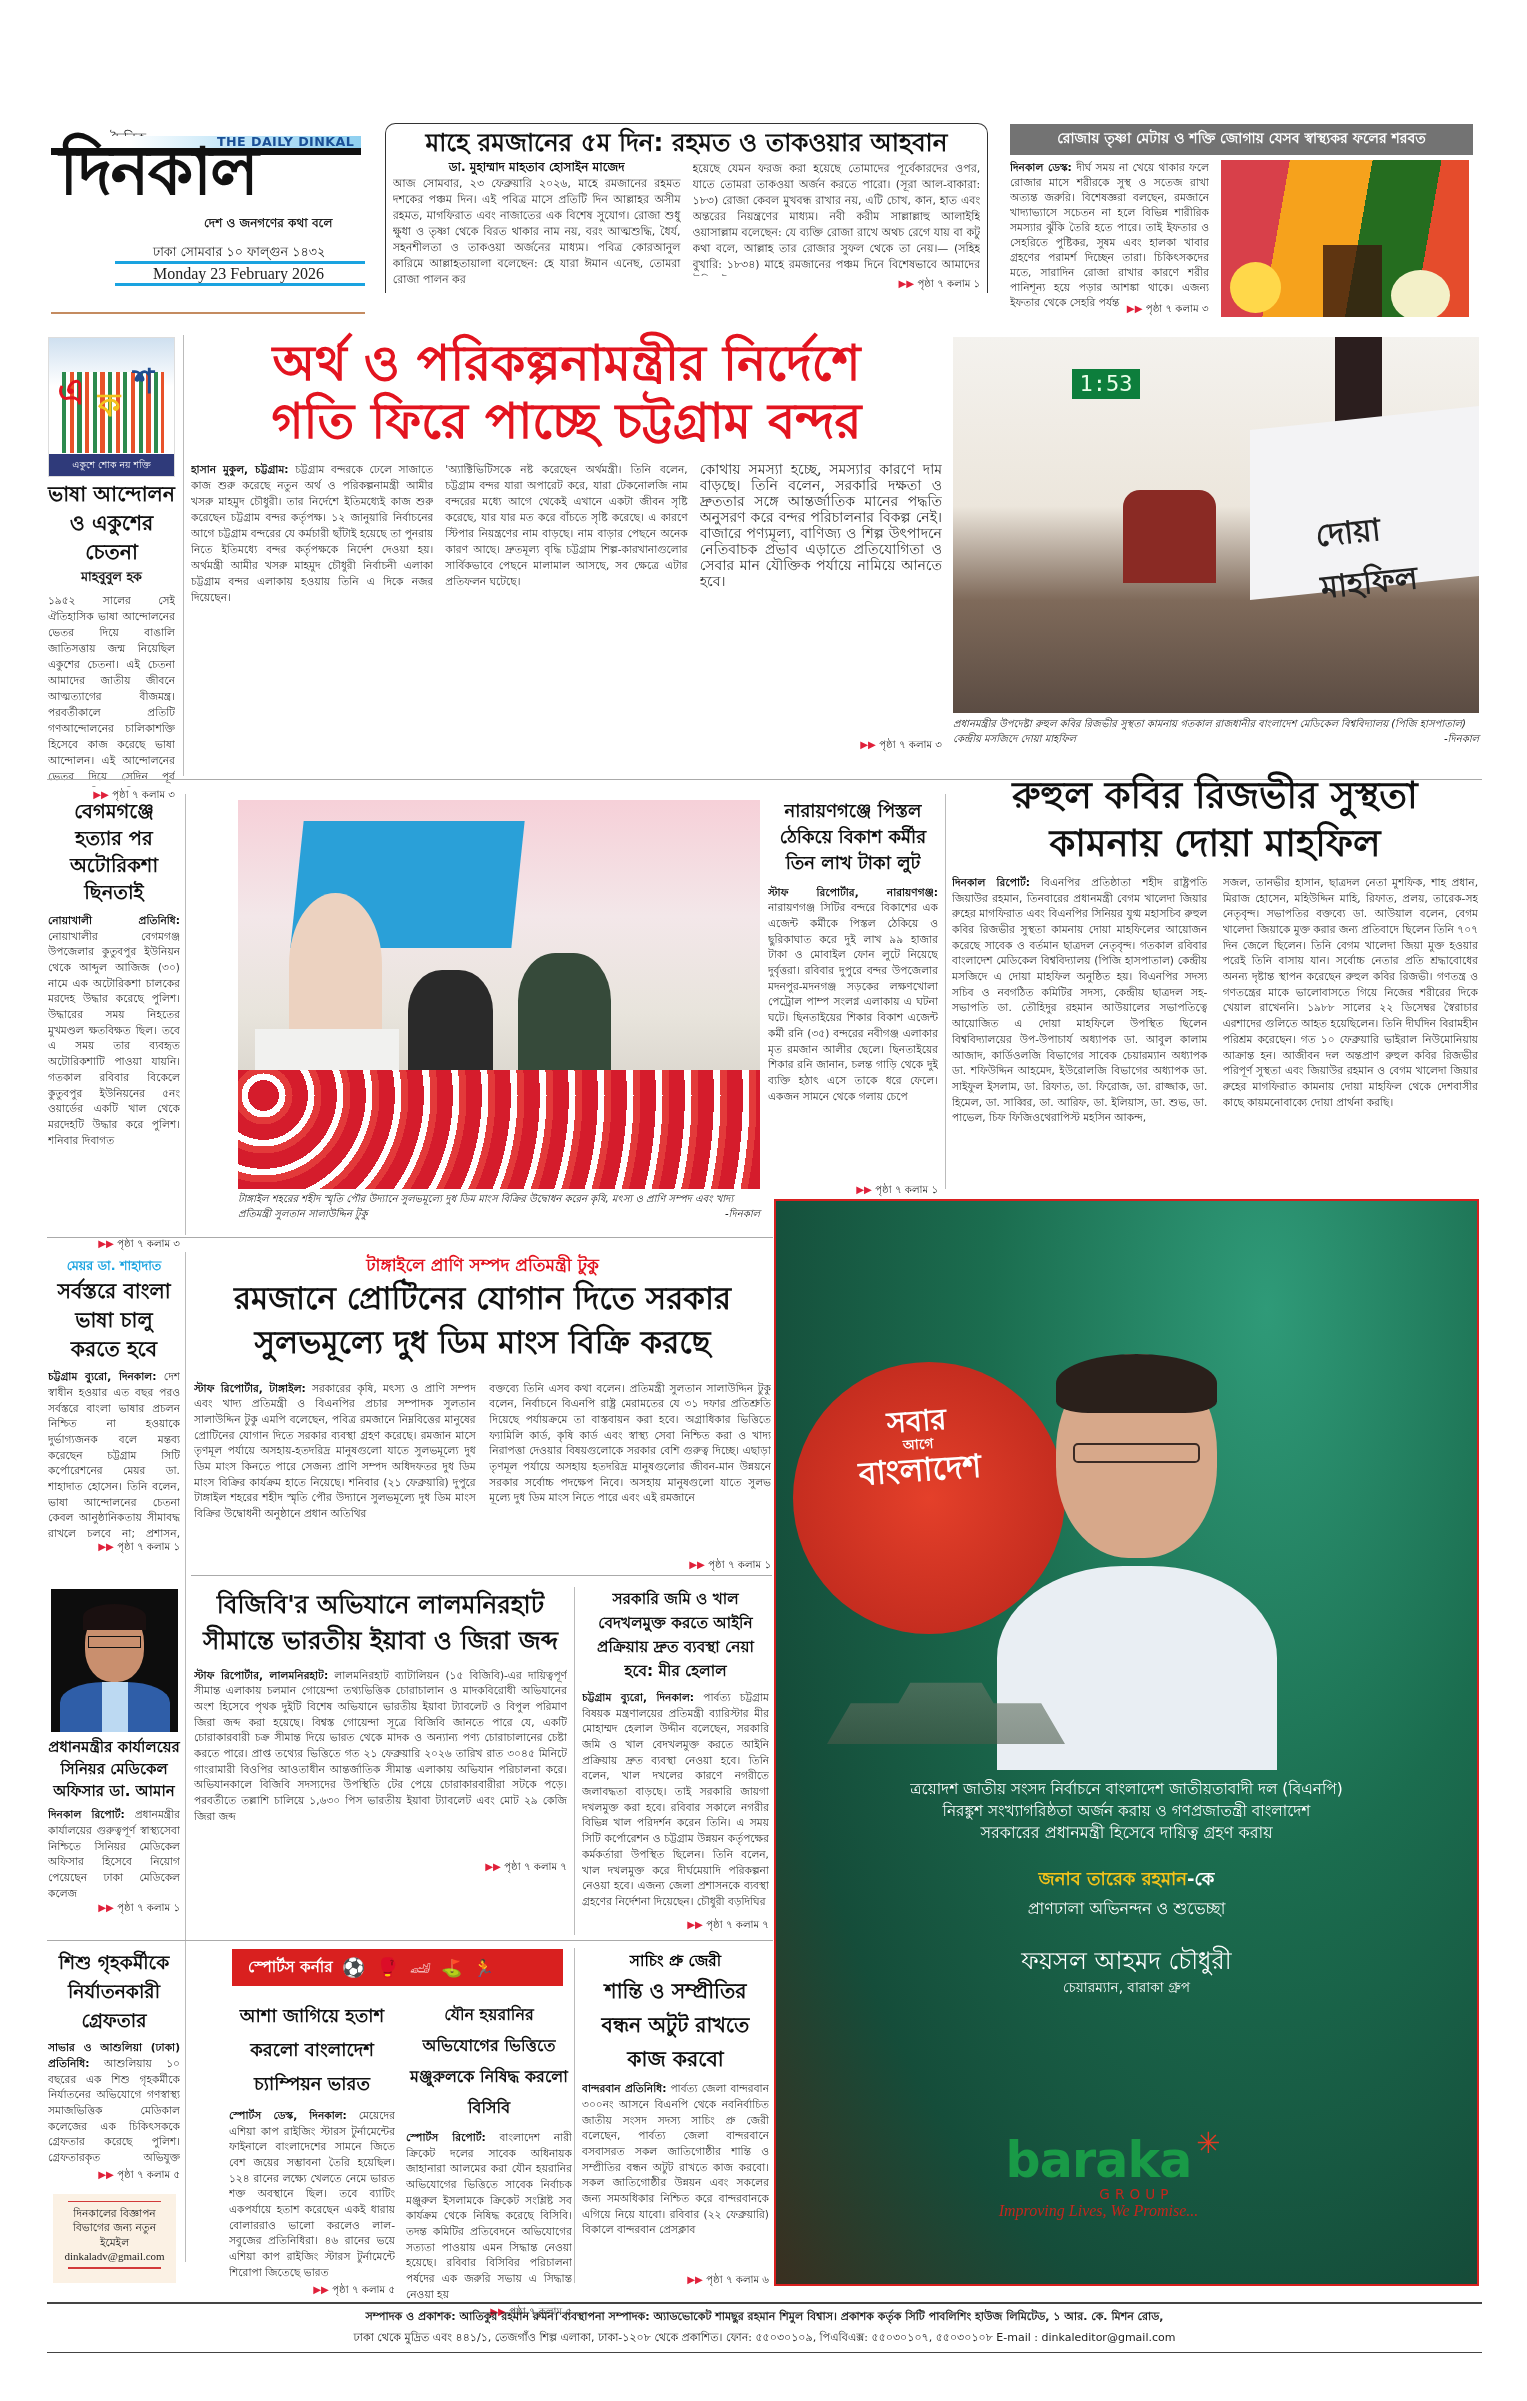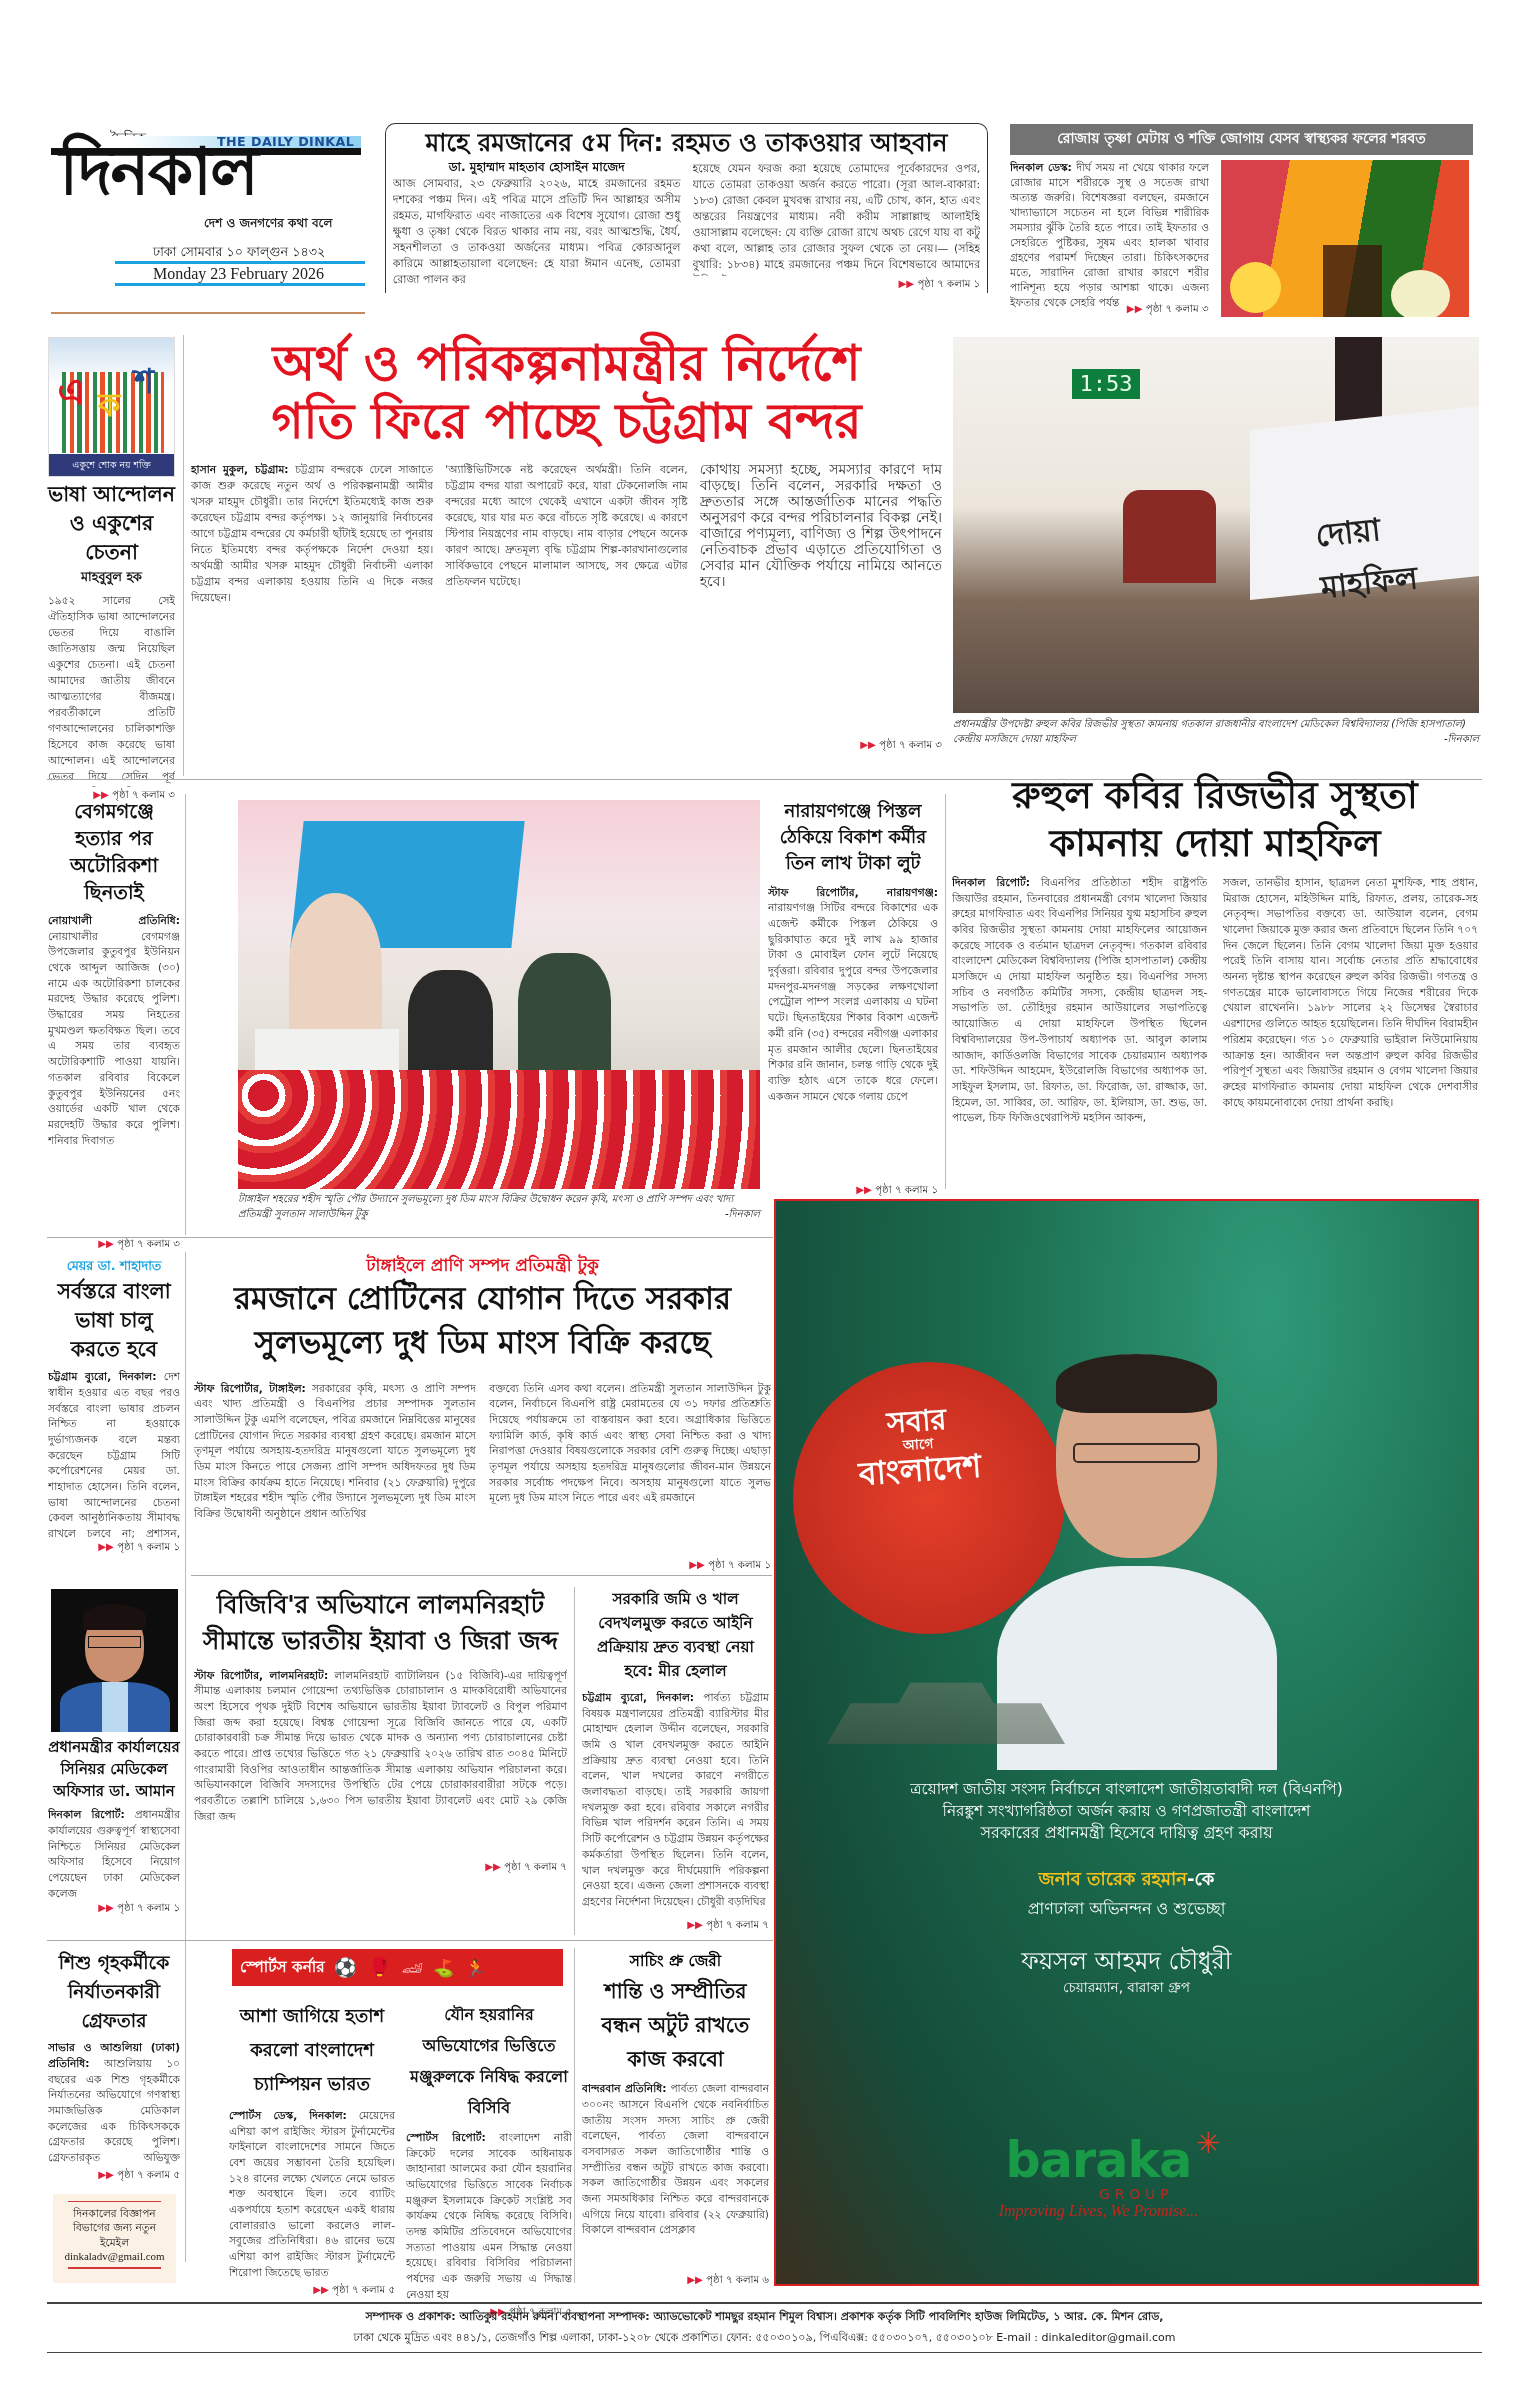--- a/index.html
+++ b/index.html
@@ -196,21 +196,21 @@
 
 <div class="abs" style="left:53px;top:2194px;width:123px;height:89px;background:#fbf1e4;text-align:center;padding-top:6.8px">
   <div style="height:1.7px;background:#d23a3a;width:93px;margin:0 auto 3.4px"></div>
   <div style="font-size:10.6px;line-height:14.4px">দিনকালের বিজ্ঞাপন</div>
   <div style="font-size:10.6px;line-height:14.4px">বিভাগের জন্য নতুন</div>
   <div style="font-size:10.6px;line-height:14.4px">ইমেইল</div>
   <div style="font-family:'Liberation Serif',serif;font-size:11px;line-height:14.4px">dinkaladv@gmail.com</div>
   <div style="height:1.7px;background:#d23a3a;width:93px;margin:3.4px auto 0"></div>
 </div>
 
-<div class="abs" style="left:232px;top:1949px;width:331px;height:37px;background:#d9201f;display:flex;align-items:center;padding-left:8px;gap:10.2px">
+<div class="abs" style="left:232px;top:1949px;width:331px;height:37px;background:#d9201f;display:flex;align-items:center;padding-left:16px;gap:10.2px">
   <span style="color:#fff;font-size:15.3px;font-weight:bold">স্পোর্টস কর্নার</span>
   <span style="font-size:18.7px;color:#f1b4b4">⚽</span>
   <span style="font-size:18.7px;color:#f1b4b4">🥊</span>
   <span style="font-size:17px;color:#f1b4b4">🏎</span>
   <span style="font-size:17px;color:#f1b4b4">⛳</span>
   <span style="font-size:17px;color:#222">🏃</span>
 </div>
 <div class="abs" style="left:229px;top:1999px;width:166px">
   <div class="hl" style="font-size:18px;line-height:34px">আশা জাগিয়ে হতাশ করলো বাংলাদেশ চ্যাম্পিয়ন ভারত</div>
   <div class="txt" style="margin-top:6.8px;height:174px;overflow:hidden;font-size:10.6px;line-height:15.7px"><b>স্পোর্টস ডেস্ক, দিনকাল:</b> <span>মেয়েদের এশিয়া কাপ রাইজিং স্টারস টুর্নামেন্টের ফাইনালে বাংলাদেশের সামনে জিতে বেশ জয়ের সম্ভাবনা তৈরি হয়েছিল। ১২৪ রানের লক্ষ্যে খেলতে নেমে ভারত শক্ত অবস্থানে ছিল। তবে ব্যাটিং একপর্যায়ে হতাশ করেছেন একই ধারায় বোলাররাও ভালো করলেও লাল-সবুজের প্রতিনিধিরা। ৪৬ রানের ভয়ে এশিয়া কাপ রাইজিং স্টারস টুর্নামেন্টে শিরোপা জিতেছে ভারত</span></div>

